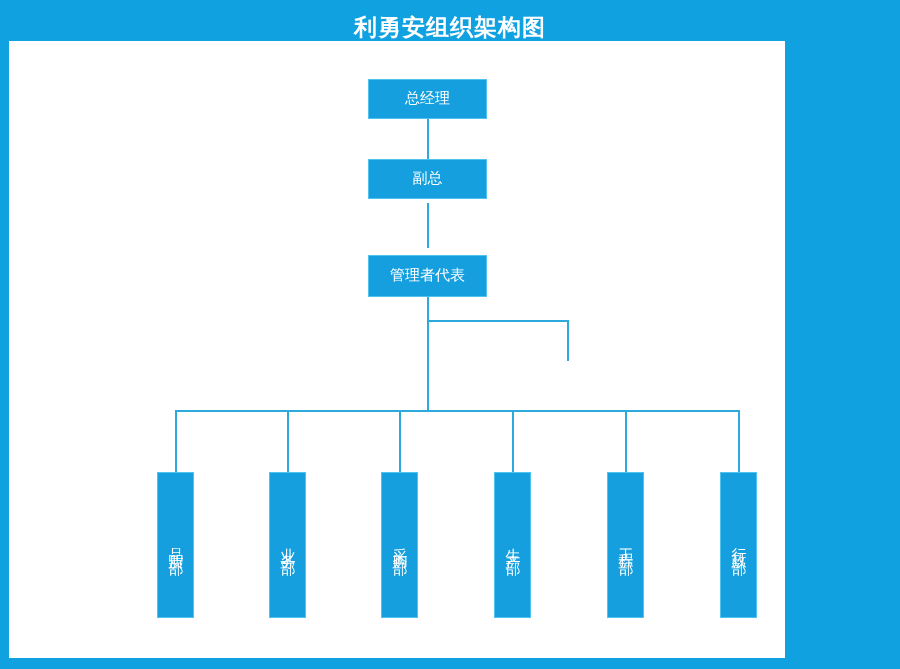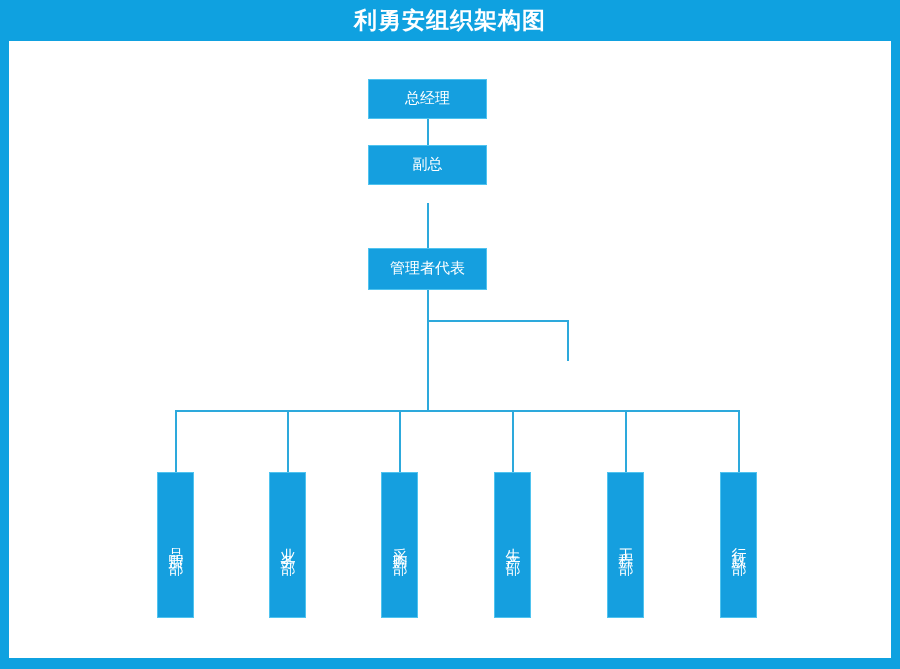--- a/index.html
+++ b/index.html
@@ -17,43 +17,42 @@
     height: 669px;
     background: #0FA1E0;
     overflow: hidden;
     box-sizing: border-box;
   }
 
   
   #title-bar {
     position: absolute;
     left: 0;
-    top: 0;
+    top: 16px;
     width: 900px;
     height: 41px;
     display: flex;
-    align-items: center;
     justify-content: center;
     background: #0FA1E0;
   }
   #title-text {
     color: #ffffff;
     font-size: 23px;
     font-weight: bold;
     letter-spacing: 1px;
     line-height: 1;
     white-space: nowrap;
   }
 
   
   #canvas {
     position: absolute;
     left: 9px;
     top: 41px;
-    width: 882px;
+    width: 776px;
     height: 617px;
     background: #ffffff;
     overflow: hidden;
   }
 
   
   .node {
     position: absolute;
     background: #159FDF;
     border: 1px solid #4FC3EF;
@@ -114,25 +113,25 @@
     <div class="conn v" style="left:278px; top:369px; height:62px;"></div>
     <div class="conn v" style="left:390px; top:369px; height:62px;"></div>
     <div class="conn v" style="left:503px; top:369px; height:62px;"></div>
     <div class="conn v" style="left:616px; top:369px; height:62px;"></div>
     <div class="conn v" style="left:729px; top:369px; height:62px;"></div>
 
     <div class="node" style="left:359px; top:38px; width:119px; height:40px;">
       <span class="label">总经理</span>
     </div>
 
-    <div class="node" style="left:359px; top:104px; width:119px; height:40px;">
+    <div class="node" style="left:359px; top:118px; width:119px; height:40px;">
       <span class="label">副总</span>
     </div>
 
-    <div class="node" style="left:359px; top:207px; width:119px; height:42px;">
+    <div class="node" style="left:359px; top:214px; width:119px; height:42px;">
       <span class="label">管理者代表</span>
     </div>
 
 
     <div class="node vertical" style="left:148px; top:431px; width:37px; height:146px;">
       <span class="label">品质部</span>
     </div>
 
     <div class="node vertical" style="left:260px; top:431px; width:37px; height:146px;">
       <span class="label">业务部</span>

